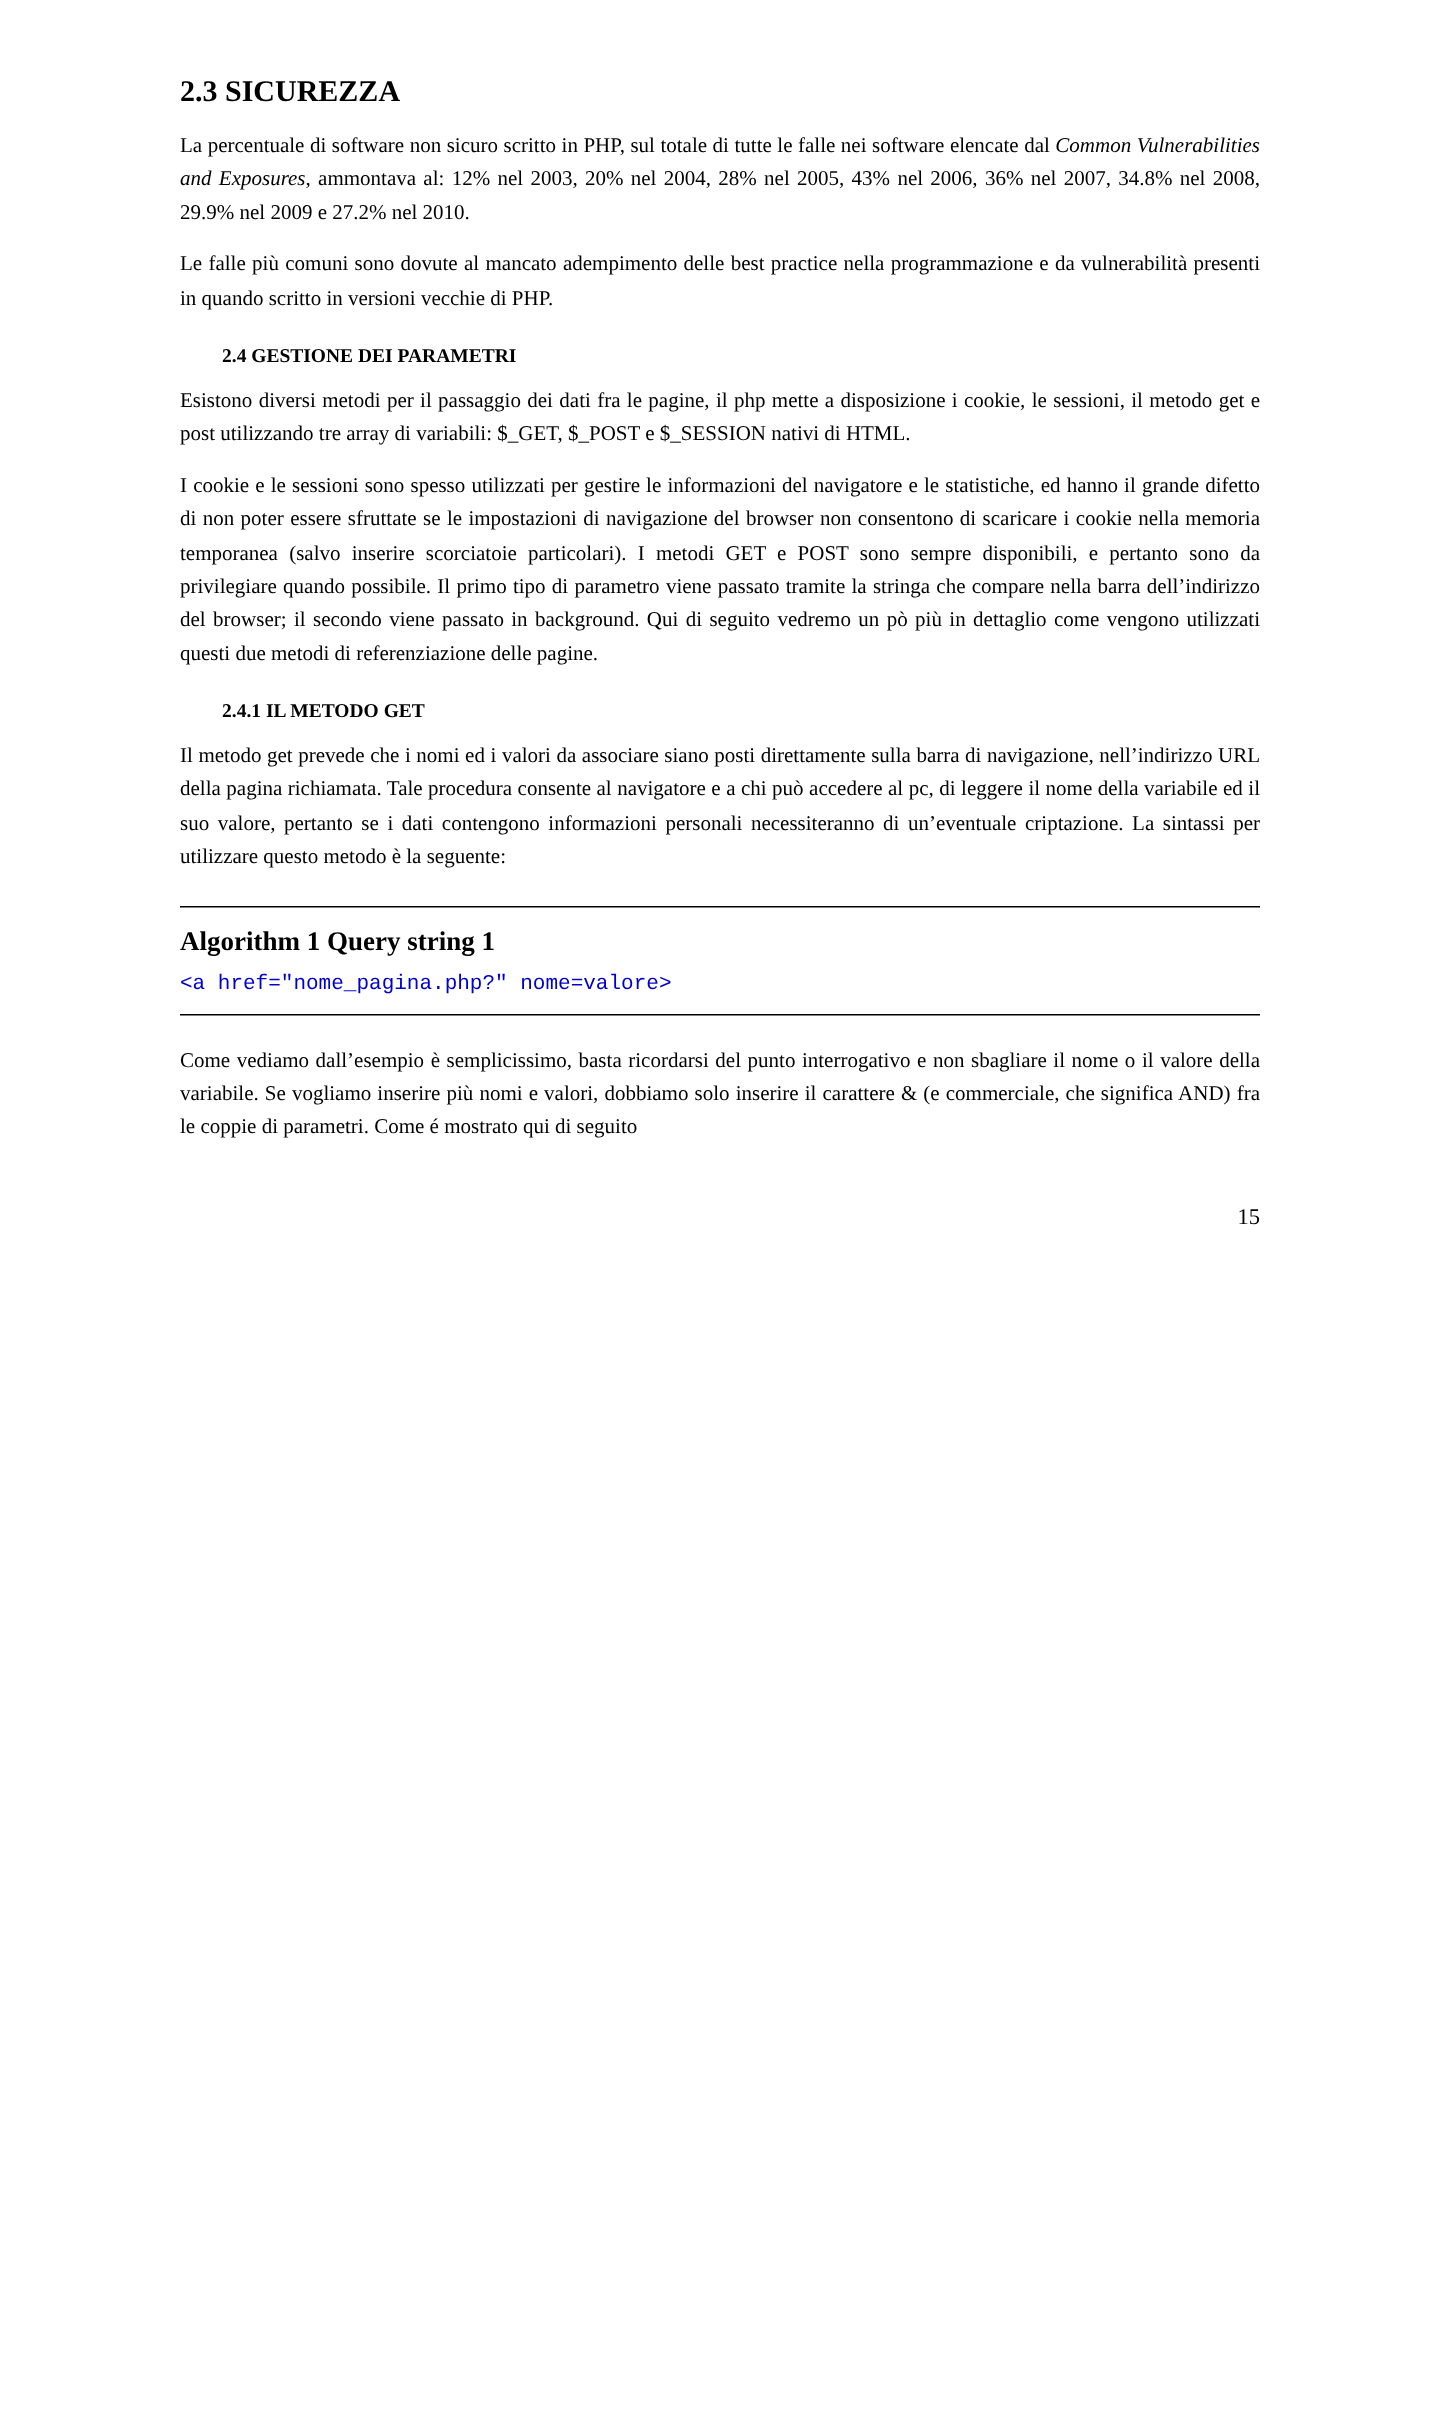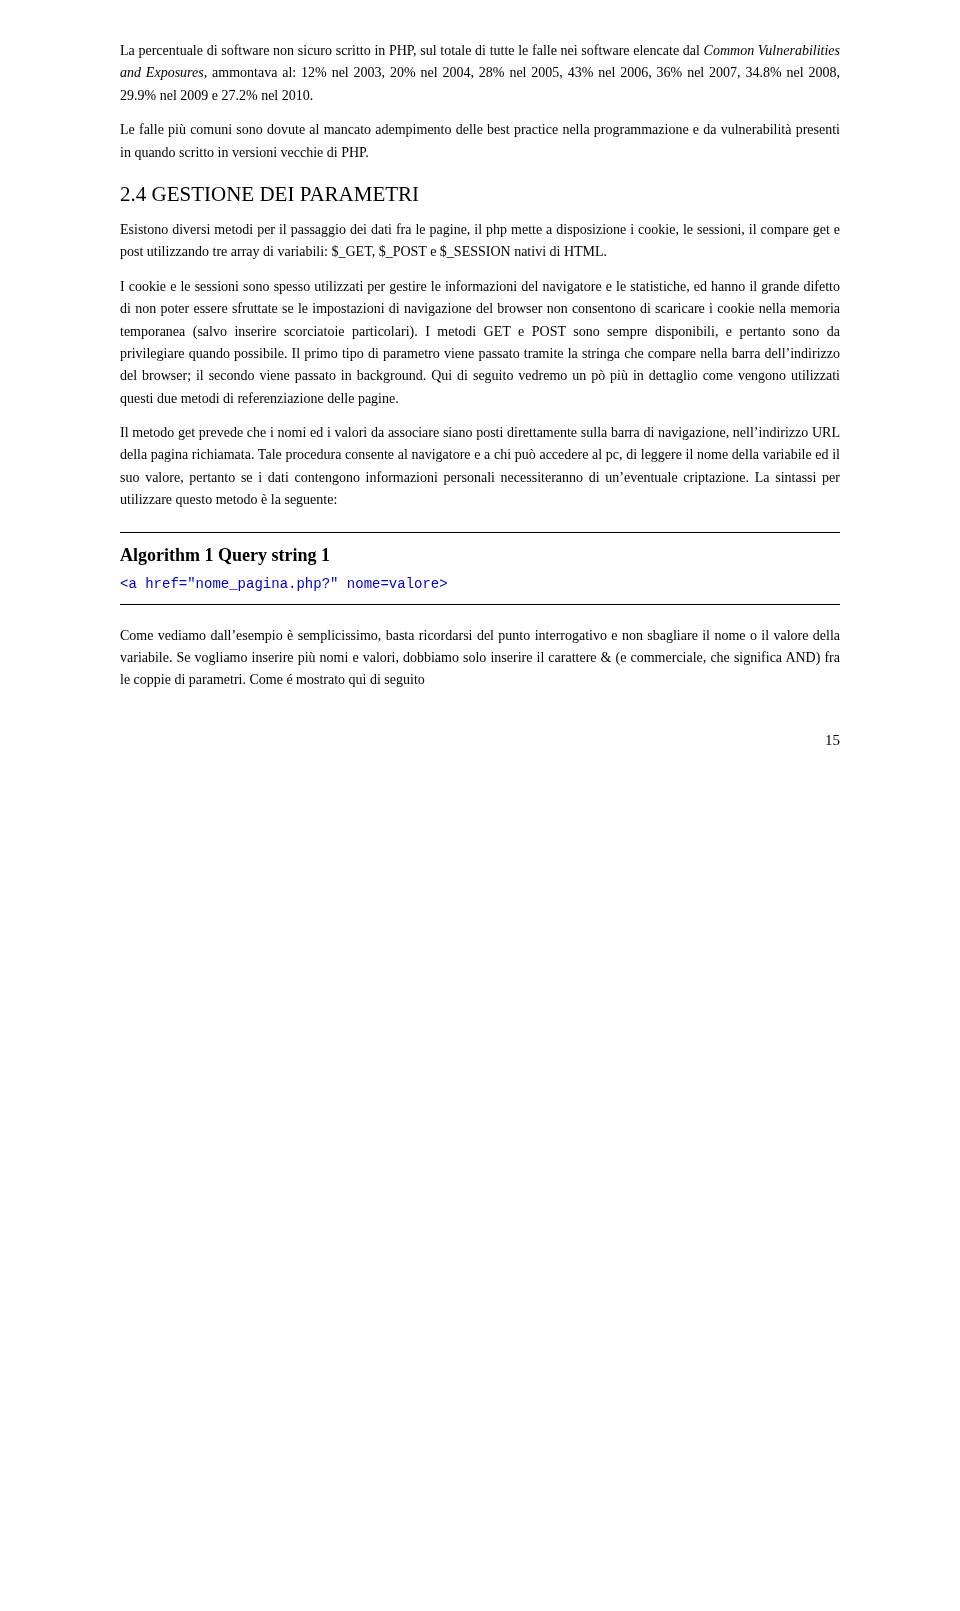--- a/index.html
+++ b/index.html
@@ -24,24 +24,25 @@
     }
 
     .section-heading {
       font-size: 20px;
       font-weight: bold;
       margin-bottom: 14px;
       margin-top: 10px;
     }
 
     .subsection-heading {
-      font-size: 21px;
-      font-weight: normal;
+      font-size: 13px;
+      font-weight: bold;
       margin-top: 28px;
       margin-bottom: 12px;
+      margin-left: 28px;
     }
 
     p {
       text-align: justify;
       line-height: 1.6;
       margin-bottom: 12px;
       font-size: 14px;
     }
 
     .italic {
@@ -79,42 +80,48 @@
 
     .para-spacer {
       margin-top: 18px;
     }
   </style>
 </head>
 <body>
 
 <div class="page">
 
+  <div class="section-heading">
+    <span>2.3   SICUREZZA</span>
+  </div>
 
   <p>
     <span>La percentuale di software non sicuro scritto in PHP, sul totale di tutte le falle nei software elencate dal </span><span class="italic">Common Vulnerabilities and Exposures</span><span>, ammontava al: 12% nel 2003, 20% nel 2004, 28% nel 2005, 43% nel 2006, 36% nel 2007, 34.8% nel 2008, 29.9% nel 2009 e 27.2% nel 2010.</span>
   </p>
 
 
   <p>
     <span>Le falle più comuni sono dovute al mancato adempimento delle best practice nella programmazione e da vulnerabilità presenti in quando scritto in versioni vecchie di PHP.</span>
   </p>
 
   <div class="subsection-heading para-spacer">
     <span>2.4   GESTIONE DEI PARAMETRI</span>
   </div>
 
   <p>
-    <span>Esistono diversi metodi per il passaggio dei dati fra le pagine, il php mette a disposizione i cookie, le sessioni, il compare get e post utilizzando tre array di variabili: $_GET, $_POST e $_SESSION nativi di HTML.</span>
+    <span>Esistono diversi metodi per il passaggio dei dati fra le pagine, il php mette a disposizione i cookie, le sessioni, il metodo get e post utilizzando tre array di variabili: $_GET, $_POST e $_SESSION nativi di HTML.</span>
   </p>
 
   <p>
     <span>I cookie e le sessioni sono spesso utilizzati per gestire le informazioni del navigatore e le statistiche, ed hanno il grande difetto di non poter essere sfruttate se le impostazioni di navigazione del browser non consentono di scaricare i cookie nella memoria temporanea (salvo inserire scorciatoie particolari). I metodi GET e POST sono sempre disponibili, e pertanto sono da privilegiare quando possibile. Il primo tipo di parametro viene passato tramite la stringa che compare nella barra dell’indirizzo del browser; il secondo viene passato in background. Qui di seguito vedremo un pò più in dettaglio come vengono utilizzati questi due metodi di referenziazione delle pagine.</span>
   </p>
 
+  <div class="subsection-heading para-spacer">
+    <span>2.4.1   IL METODO GET</span>
+  </div>
 
   <p>
     <span>Il metodo get prevede che i nomi ed i valori da associare siano posti direttamente sulla barra di navigazione, nell’indirizzo URL della pagina richiamata. Tale procedura consente al navigatore e a chi può accedere al pc, di leggere il nome della variabile ed il suo valore, pertanto se i dati contengono informazioni personali necessiteranno di un’eventuale </span><span class="underline">criptazione</span><span>. La sintassi per utilizzare questo metodo è la seguente:</span>
   </p>
 
   <div class="algorithm-box">
     <div class="algorithm-title">
       <span>Algorithm 1 Query string 1</span>
     </div>
     <div class="code-line">

